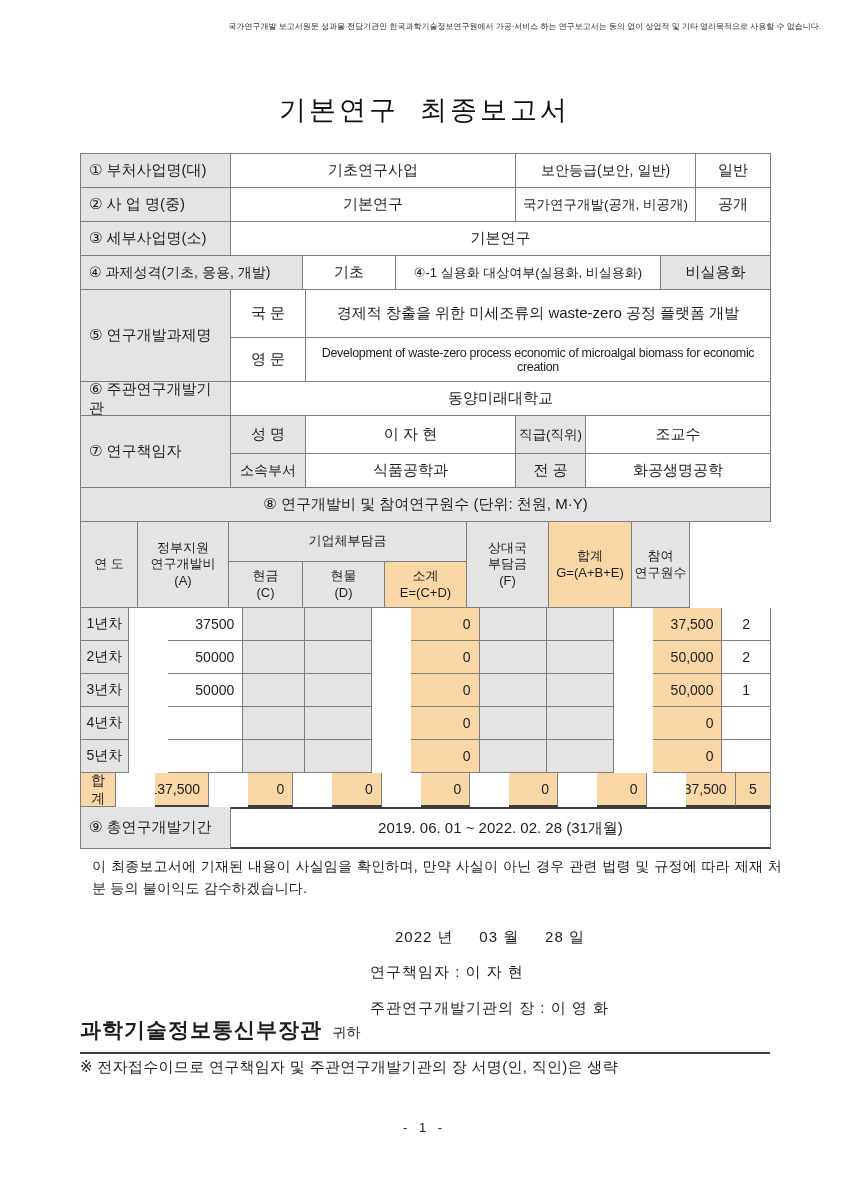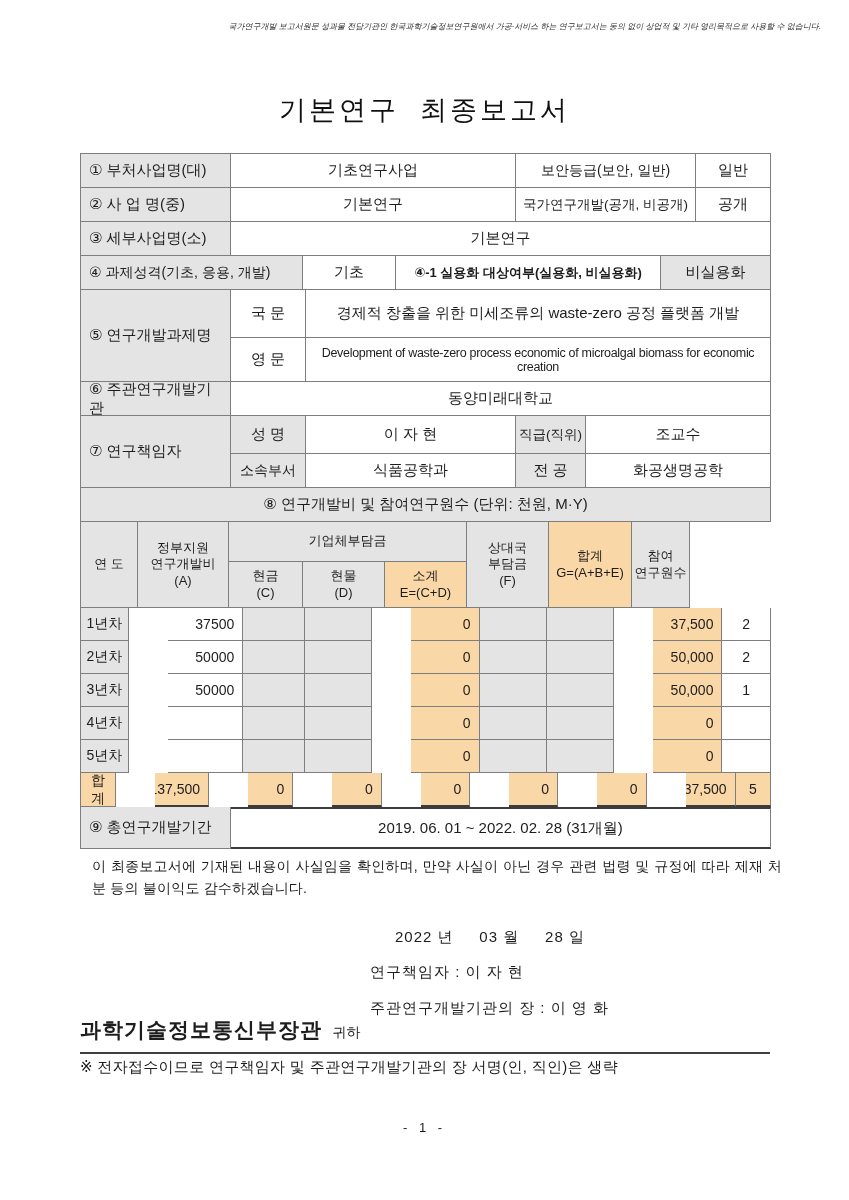--- a/index.html
+++ b/index.html
@@ -5,21 +5,21 @@
   :root { --bd:#7e7e7e; --gray:#e4e4e4; --orange:#fad7a6; --ink:#1d1d1d; }
   * { margin:0; padding:0; }
   html,body { background:#fff; }
   body {
     width:849px; height:1200px; position:relative;
     font-family:"Liberation Sans","DejaVu Sans",sans-serif; color:var(--ink);
     overflow:hidden;
   }
   .disclaimer {
     position:absolute; top:21px; right:28px; font-size:8px; color:#2a2a2a;
-    letter-spacing:0px; white-space:pre;font-style:italic;
+    letter-spacing:0px; white-space:pre;
   }
   .title {
     position:absolute; top:92px; left:0; width:100%;
     text-align:center; font-size:27px; font-weight:normal; letter-spacing:3px;
     white-space:pre; color:#101010;
   }
   .tbl {
     position:absolute; left:80px; top:153px; width:690px;
     border-top:1px solid var(--bd); border-left:1px solid var(--bd);
   }
@@ -28,21 +28,21 @@
     box-sizing:border-box; border-right:1px solid var(--bd); border-bottom:1px solid var(--bd);
     display:flex; align-items:center; justify-content:center; text-align:center;
     font-size:15px; padding:1px 5px; overflow:hidden;
   }
   .lab { justify-content:flex-start; text-align:left; padding-left:8px; }
   .g { background:var(--gray); }
   .o { background:var(--orange); }
   .w { background:#fff; }
   .r { justify-content:flex-end; text-align:right; padding-right:8px;margin-left:39px; }
   .pre { white-space:pre-line; line-height:1.25; }
-  .f13 { font-size:13px;font-weight:bold; } .f135 { font-size:13.5px; } .f14 { font-size:14px; }
+  .f13 { font-size:13px; } .f135 { font-size:13.5px; } .f14 { font-size:14px; }
   .col { display:flex; flex-direction:column; }
   .fund-hdr .c { font-size:13px; line-height:1.25; padding:1px 2px; }
   .fund-row .c { font-size:14px; }
   .total-row .c { border-bottom:2px solid #3c3c3c; }
   .total-row .c.first { border-bottom:1px solid var(--bd); }
   .period-val { border-top:2px solid #3c3c3c; border-bottom:2px solid #3c3c3c; }
   .eng { font-size:12.5px; letter-spacing:-0.3px; }
   .statement {
     position:absolute; left:92px; top:856px; width:690px;
     font-size:14px; line-height:1.55; text-align:justify; letter-spacing:0.2px;

